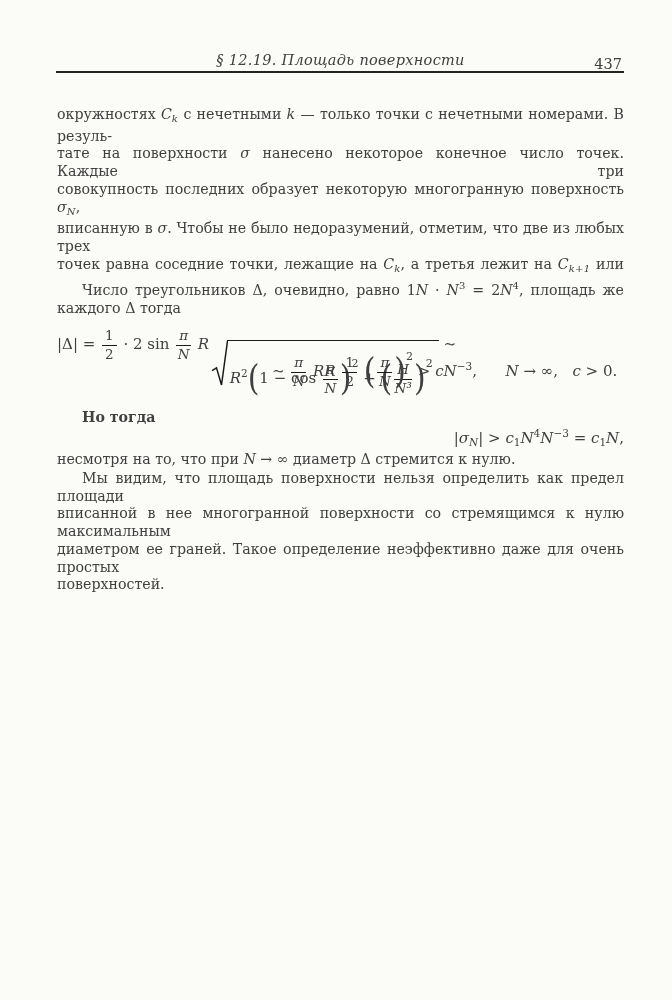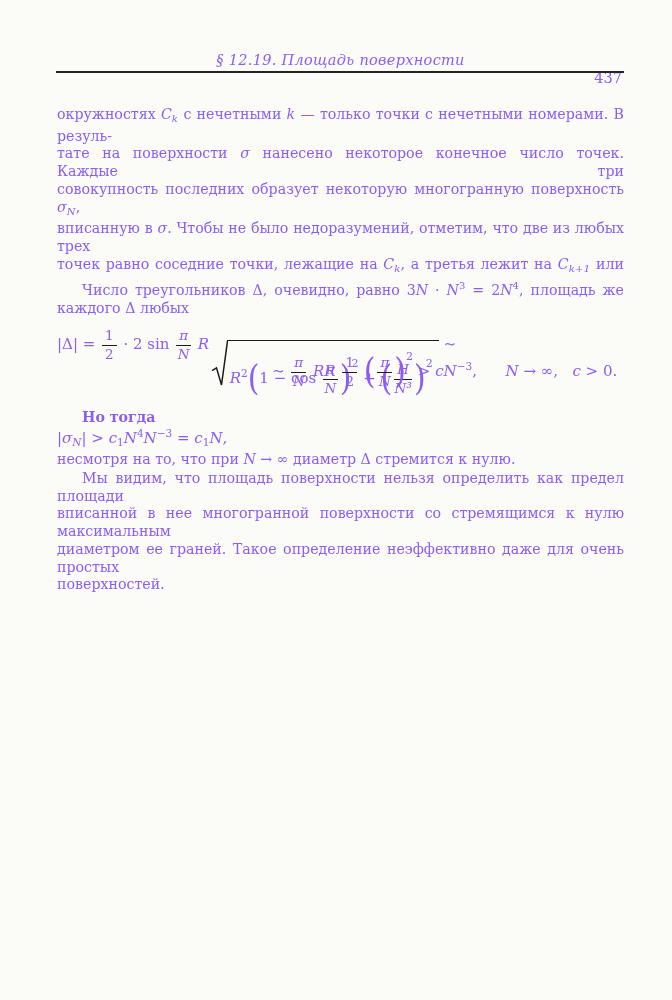--- a/index.html
+++ b/index.html
@@ -1,39 +1,39 @@
 <!DOCTYPE html>
 <html><head>
 <meta charset="utf-8">
 <style>
   html,body{margin:0;padding:0;background:#fbfcf8;}
-  .page{position:relative;width:672px;height:1000px;background:#fbfcf8;color:#8b5cf6;
+  .page{position:relative;width:672px;height:1000px;background:#fbfcf8;color:#404040;
         font-family:"DejaVu Serif",serif;font-size:14.2px;overflow:hidden;}
   
   .header{position:absolute;top:52px;left:57px;width:567px;height:18px;text-align:center;font-size:14.5px;}
   .htitle{font-style:italic;letter-spacing:.3px;}
-  .hnum{position:absolute;right:2px;top:18px;}
+  .hnum{position:absolute;right:2px;top:4px;}
   .rule{position:absolute;top:71px;left:56px;width:568px;height:2px;background:#242424;}
   
   .textblock{position:absolute;left:57px;width:567px;}
   #p1{top:106px;}
   #p3a{top:409px;font-weight:bold;}
   #p3c{top:451px;}
   #p4{top:470px;}
   .line{line-height:17.7px;text-align:justify;text-align-last:justify;}
   .line.last{text-align-last:left;}
   .line.indent{text-indent:25px;}
   .it{font-style:italic;}
   .rsub{font-style:italic;font-size:10px;vertical-align:-3px;letter-spacing:.3px;}
   .rsup{font-size:10px;vertical-align:6px;}
   
   .fline{position:absolute;font-size:15px;white-space:pre;}
   #f1l1{top:292px;left:57px;}
   #f1l2{top:350px;left:272px;}
-  #f2{top:427px;left:57px;width:567px;text-align:left;white-space:normal;}
+  #f2{top:427px;left:57px;width:567px;text-align:right;white-space:normal;}
   .ft{white-space:pre;}
   .frac{display:inline-flex;flex-direction:column;align-items:center;vertical-align:middle;
         margin:0 2px;font-size:13.5px;line-height:1.15;}
   .frac .num{border-bottom:1.2px solid #1b1b1b;padding:0 3px 1px 3px;}
   .frac .den{padding-top:1px;}
   .frac.it .num,.frac.it .den{font-style:italic;}
   .fsub{font-style:italic;font-size:10.5px;vertical-align:-3px;}
   .fsub.rm{font-style:normal;}
   .fsup{font-size:10.5px;vertical-align:6px;}
   .bsup{font-size:11px;vertical-align:16px;}
@@ -52,23 +52,23 @@
     <span class="htitle">§ 12.19. Площадь поверхности</span>
     <span class="hnum">437</span>
   </div>
   <div class="rule"></div>
 
   <div class="textblock" id="p1">
       <div class="line"><span class="">окружностях </span><span class="it">C</span><span class="rsub">k</span><span class=""> с нечетными </span><span class="it">k</span><span class=""> — только точки с нечетными номерами. В резуль-</span></div>
       <div class="line"><span class="">тате на поверхности </span><span class="it">σ</span><span class=""> нанесено некоторое конечное число точек. Каждые три</span></div>
       <div class="line"><span class="">совокупность последних образует некоторую многогранную поверхность </span><span class="it">σ</span><span class="rsub">N</span><span class="">,</span></div>
       <div class="line"><span class="">вписанную в </span><span class="it">σ</span><span class="">. Чтобы не было недоразумений, отметим, что две из любых трех</span></div>
-      <div class="line"><span class="">точек равно соседние точки, лежащие на </span><span class="it">C</span><span class="rsub">k</span><span class="">, а третья лежит на </span><span class="it">C</span><span class="rsub">k+1</span><span class=""> или</span></div>
-      <div class="line indent"><span class="">Число треугольников </span><span class="">Δ</span><span class="">, очевидно, равно 3</span><span class="it">N</span><span class=""> · </span><span class="it">N</span><span class="rsup">3</span><span class=""> = 2</span><span class="it">N</span><span class="rsup">4</span><span class="">, площадь же</span></div>
-      <div class="line last"><span class="">каждого </span><span class="">Δ</span><span class=""> любых</span></div>
+      <div class="line"><span class="">точек равна соседние точки, лежащие на </span><span class="it">C</span><span class="rsub">k</span><span class="">, а третья лежит на </span><span class="it">C</span><span class="rsub">k+1</span><span class=""> или</span></div>
+      <div class="line indent"><span class="">Число треугольников </span><span class="">Δ</span><span class="">, очевидно, равно 1</span><span class="it">N</span><span class=""> · </span><span class="it">N</span><span class="rsup">3</span><span class=""> = 2</span><span class="it">N</span><span class="rsup">4</span><span class="">, площадь же</span></div>
+      <div class="line last"><span class="">каждого </span><span class="">Δ</span><span class=""> тогда</span></div>
     </div>
 
   <div class="fline" id="f1l1"><span class="ft">|Δ| = </span><span class="frac"><span class="num">1</span><span class="den">2</span></span><span class="ft"> · 2 sin </span><span class="frac it"><span class="num">π</span><span class="den">N</span></span><span class="ft"> </span><span class="ft it">R</span><span class="sqrt"><svg width="17" height="48" viewBox="0 0 17 48">
           <path d="M1 30.72 L5.5 27.839999999999996 L10.5 45 L16.5 1" fill="none" stroke="#1b1b1b" stroke-width="1.5"></path>
         </svg><span class="rad"><span class="ft it">R</span><span class="fsup">2</span><span class="bigp">(</span><span class="ft">1 − cos </span><span class="frac it"><span class="num">π</span><span class="den">N</span></span><span class="bigp">)</span><span class="bsup">2</span><span class="ft"> + </span><span class="bigp">(</span><span class="frac it"><span class="num">H</span><span class="den">N³</span></span><span class="bigp">)</span><span class="bsup">2</span></span></span><span class="ft"> ∼</span></div>
   <div class="fline" id="f1l2"><span class="ft">∼ </span><span class="frac it"><span class="num">π</span><span class="den">N</span></span><span class="ft"> </span><span class="ft it">RR</span><span class="ft"> </span><span class="frac"><span class="num">1</span><span class="den">2</span></span><span class="ft"> </span><span class="bigp">(</span><span class="frac it"><span class="num">π</span><span class="den">N</span></span><span class="bigp">)</span><span class="bsup">2</span><span class="ft"> &gt; </span><span class="ft it">c</span><span class="ft it">N</span><span class="fsup">−3</span><span class="ft">,      </span><span class="ft it">N</span><span class="ft"> → ∞,   </span><span class="ft it">c</span><span class="ft"> &gt; 0.</span></div>
 
   <div class="textblock" id="p3a">
       <div class="line indent last"><span class="">Но тогда</span></div>
     </div>

